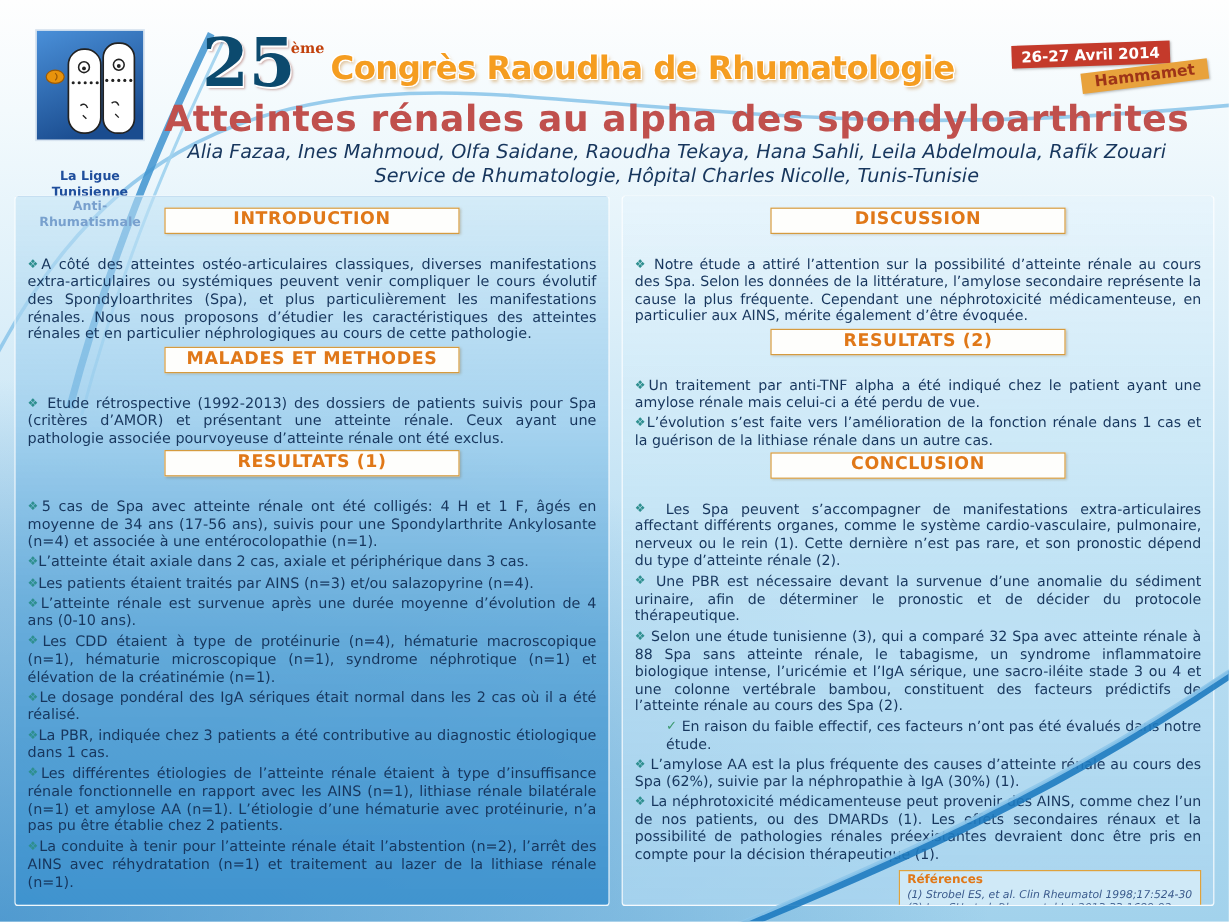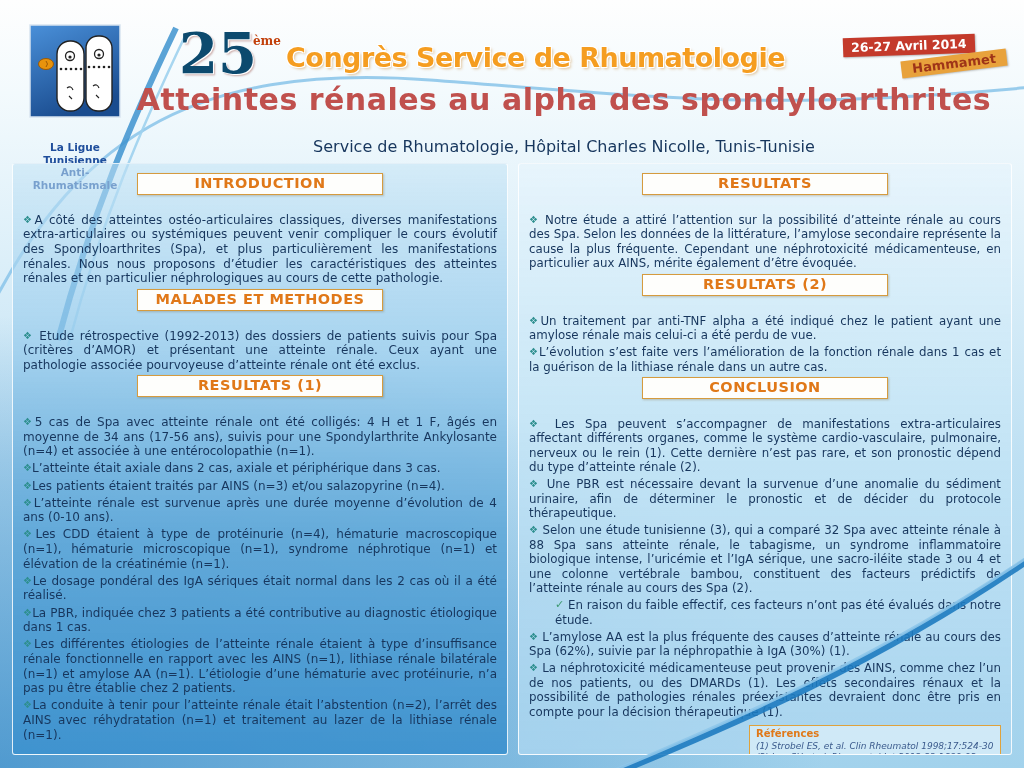--- a/index.html
+++ b/index.html
@@ -27,21 +27,21 @@
     text-shadow:-1px -1px 0 #fff,1px -1px 0 #fff,-1px 1px 0 #fff,1px 1px 0 #fff,2px 2px 3px rgba(190,110,0,.4);}
   .badge-date{position:absolute;left:843px;top:36px;transform:rotate(-2deg);background:#C43A2B;color:#fff;
     font-weight:bold;font-size:12.5px;padding:2px 8px;z-index:3;box-shadow:1px 1px 2px rgba(0,0,0,.25);}
   .badge-loc{position:absolute;left:901px;top:55px;transform:rotate(-7deg);background:#E8A23C;color:#9E3418;
     font-weight:bold;font-size:13px;padding:1px 11px;z-index:4;box-shadow:1px 1px 2px rgba(0,0,0,.25);}
   .poster-title{position:absolute;left:112px;right:8px;top:82px;margin:0;text-align:center;
     font-size:30px;font-weight:bold;color:#C0504D;letter-spacing:0.5px;}
   .authors{position:absolute;left:112px;right:8px;top:117px;text-align:center;
     font-style:italic;font-size:16px;color:#17365D;}
   .affiliation{position:absolute;left:112px;right:8px;top:137px;text-align:center;
-    font-size:16px;color:#17365D;}
+    font-style:italic;font-size:16px;color:#17365D;}
 
   
   main{position:absolute;left:12px;right:12px;top:163px;height:592px;display:flex;gap:10px;z-index:2;}
   .col{box-sizing:border-box;border:1px solid rgba(255,255,255,0.85);border-radius:3px;
     padding:6px 10px 4px;overflow:hidden;color:#17365D;}
   .col-left{width:496px;font-size:12px;line-height:1.22;
     background:linear-gradient(180deg,rgba(195,227,245,0.55) 0%,rgba(151,203,236,0.72) 32%,rgba(94,167,216,0.85) 62%,rgba(62,146,206,0.95) 100%);}
   .col-right{flex:1;font-size:11.8px;line-height:1.23;
     background:linear-gradient(180deg,rgba(230,244,252,0.6) 0%,rgba(202,232,247,0.7) 40%,rgba(170,213,239,0.85) 100%);}
   .sec-title{display:block;margin:3px auto 18px;width:max-content;min-width:212px;text-align:center;
@@ -103,27 +103,28 @@
         <path d="M40 72 l3 3 M67 71 l3 3" stroke="#222" stroke-width="1.1"></path>
       </svg>
       <div class="logo-caption">
         <div>La Ligue Tunisienne</div>
         <div>Anti-Rhumatismale</div>
       </div>
     </div>
 
     <div class="congress-line">
       <span class="congress-num">25</span><span class="congress-sup">ème</span>
-      <span class="congress-title">Congrès Service de Rhumatologie</span>
+      <span class="congress-title">Congrès Raoudha de Rhumatologie</span>
     </div>
 
     <div class="badge-date">26-27 Avril 2014</div>
     <div class="badge-loc">Hammamet</div>
 
     <h1 class="poster-title">Atteintes rénales au alpha des spondyloarthrites</h1>
+    <div class="authors">Alia Fazaa, Ines Mahmoud, Olfa Saidane, Raoudha Tekaya, Hana Sahli, Leila Abdelmoula, Rafik Zouari</div>
     <div class="affiliation">Service de Rhumatologie, Hôpital Charles Nicolle, Tunis-Tunisie</div>
   </header>
 
   <main>
     <div class="col col-left" id="col-left">
         <div class="sec-title">INTRODUCTION</div>
         <p class="item"><span class="marker">❖</span>A côté des atteintes ostéo-articulaires classiques, diverses manifestations extra-articulaires ou systémiques peuvent venir compliquer le cours évolutif des Spondyloarthrites (Spa), et plus particulièrement les manifestations rénales. Nous nous proposons d’étudier les caractéristiques des atteintes rénales et en particulier néphrologiques au cours de cette pathologie.</p>
         <div class="sec-title">MALADES ET METHODES</div>
         <p class="item"><span class="marker">❖</span> Etude rétrospective (1992-2013) des dossiers de patients suivis pour Spa (critères d’AMOR) et présentant une atteinte rénale. Ceux ayant une pathologie associée pourvoyeuse d’atteinte rénale ont été exclus.</p>
         <div class="sec-title">RESULTATS (1)</div>
@@ -131,21 +132,21 @@
         <p class="item"><span class="marker">❖</span>L’atteinte était axiale dans 2 cas, axiale et périphérique dans 3 cas.</p>
         <p class="item"><span class="marker">❖</span>Les patients étaient traités par AINS (n=3) et/ou salazopyrine (n=4).</p>
         <p class="item"><span class="marker">❖</span>L’atteinte rénale est survenue après une durée moyenne d’évolution de 4 ans (0-10 ans).</p>
         <p class="item"><span class="marker">❖</span>Les CDD étaient à type de protéinurie (n=4), hématurie macroscopique (n=1), hématurie microscopique (n=1), syndrome néphrotique (n=1) et élévation de la créatinémie (n=1).</p>
         <p class="item"><span class="marker">❖</span>Le dosage pondéral des IgA sériques était normal dans les 2 cas où il a été réalisé.</p>
         <p class="item"><span class="marker">❖</span>La PBR, indiquée chez 3 patients a été contributive au diagnostic étiologique dans 1 cas.</p>
         <p class="item"><span class="marker">❖</span>Les différentes étiologies de l’atteinte rénale étaient à type d’insuffisance rénale fonctionnelle en rapport avec les AINS (n=1), lithiase rénale bilatérale (n=1) et amylose AA (n=1). L’étiologie d’une hématurie avec protéinurie, n’a pas pu être établie chez 2 patients.</p>
         <p class="item"><span class="marker">❖</span>La conduite à tenir pour l’atteinte rénale était l’abstention (n=2), l’arrêt des AINS avec réhydratation (n=1) et traitement au lazer de la lithiase rénale (n=1).</p>
       </div>
     <div class="col col-right" id="col-right">
-      <div class="sec-title">RESULTATS</div>
+      <div class="sec-title">DISCUSSION</div>
         <p class="item"><span class="marker">❖</span> Notre étude a attiré l’attention sur la possibilité d’atteinte rénale au cours des Spa. Selon les données de la littérature, l’amylose secondaire représente la cause la plus fréquente. Cependant une néphrotoxicité médicamenteuse, en particulier aux AINS, mérite également d’être évoquée.</p>
         <div class="sec-title">RESULTATS (2)</div>
         <p class="item"><span class="marker">❖</span>Un traitement par anti-TNF alpha a été indiqué chez le patient ayant une amylose rénale mais celui-ci a été perdu de vue.</p>
         <p class="item"><span class="marker">❖</span>L’évolution s’est faite vers l’amélioration de la fonction rénale dans 1 cas et la guérison de la lithiase rénale dans un autre cas.</p>
         <div class="sec-title">CONCLUSION</div>
         <p class="item"><span class="marker">❖</span> Les Spa peuvent s’accompagner de manifestations extra-articulaires affectant différents organes, comme le système cardio-vasculaire, pulmonaire, nerveux ou le rein (1). Cette dernière n’est pas rare, et son pronostic dépend du type d’atteinte rénale (2).</p>
         <p class="item"><span class="marker">❖</span> Une PBR est nécessaire devant la survenue d’une anomalie du sédiment urinaire, afin de déterminer le pronostic et de décider du protocole thérapeutique.</p>
         <p class="item"><span class="marker">❖</span> Selon une étude tunisienne (3), qui a comparé 32 Spa avec atteinte rénale à 88 Spa sans atteinte rénale, le tabagisme, un syndrome inflammatoire biologique intense, l’uricémie et l’IgA sérique, une sacro-iléite stade 3 ou 4 et une colonne vertébrale bambou, constituent des facteurs prédictifs de l’atteinte rénale au cours des Spa (2).</p>
         <p class="item indent"><span class="marker check">✓</span> En raison du faible effectif, ces facteurs n’ont pas été évalués dans notre étude.</p>
         <p class="item"><span class="marker">❖</span> L’amylose AA est la plus fréquente des causes d’atteinte rénale au cours des Spa (62%), suivie par la néphropathie à IgA (30%) (1).</p>

